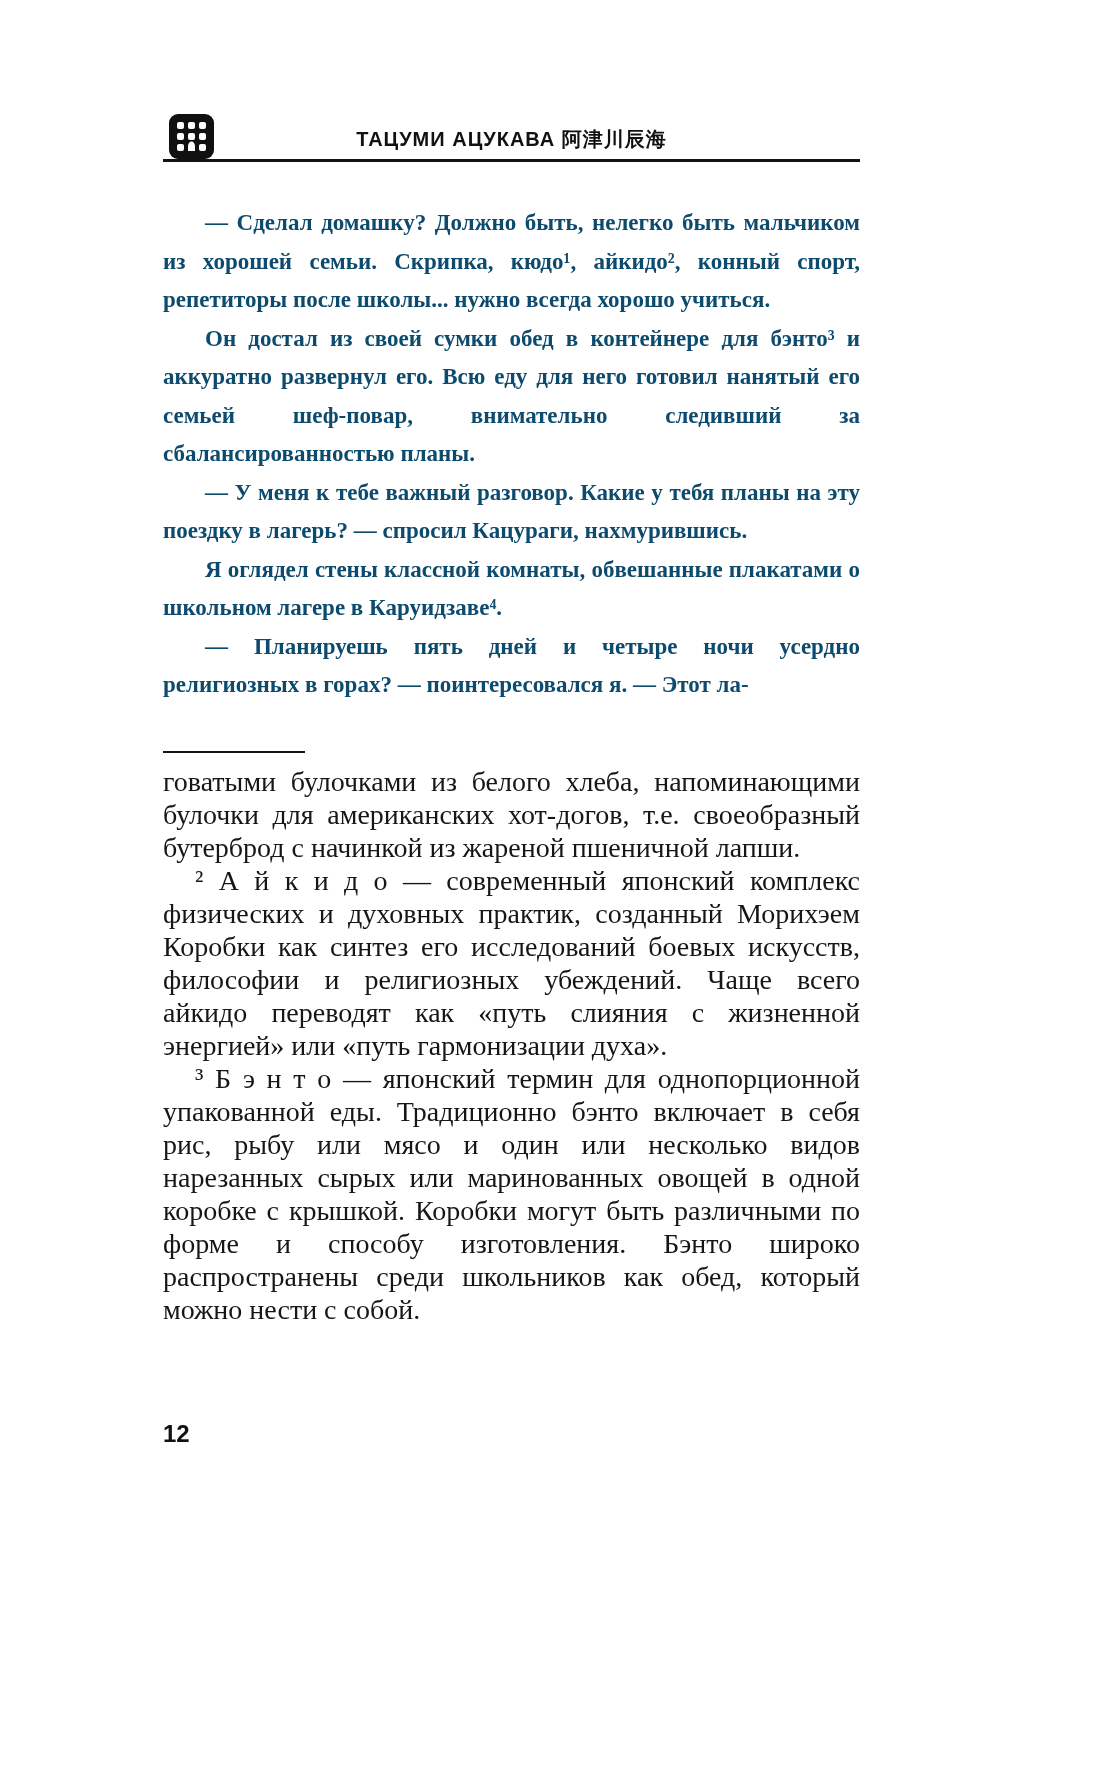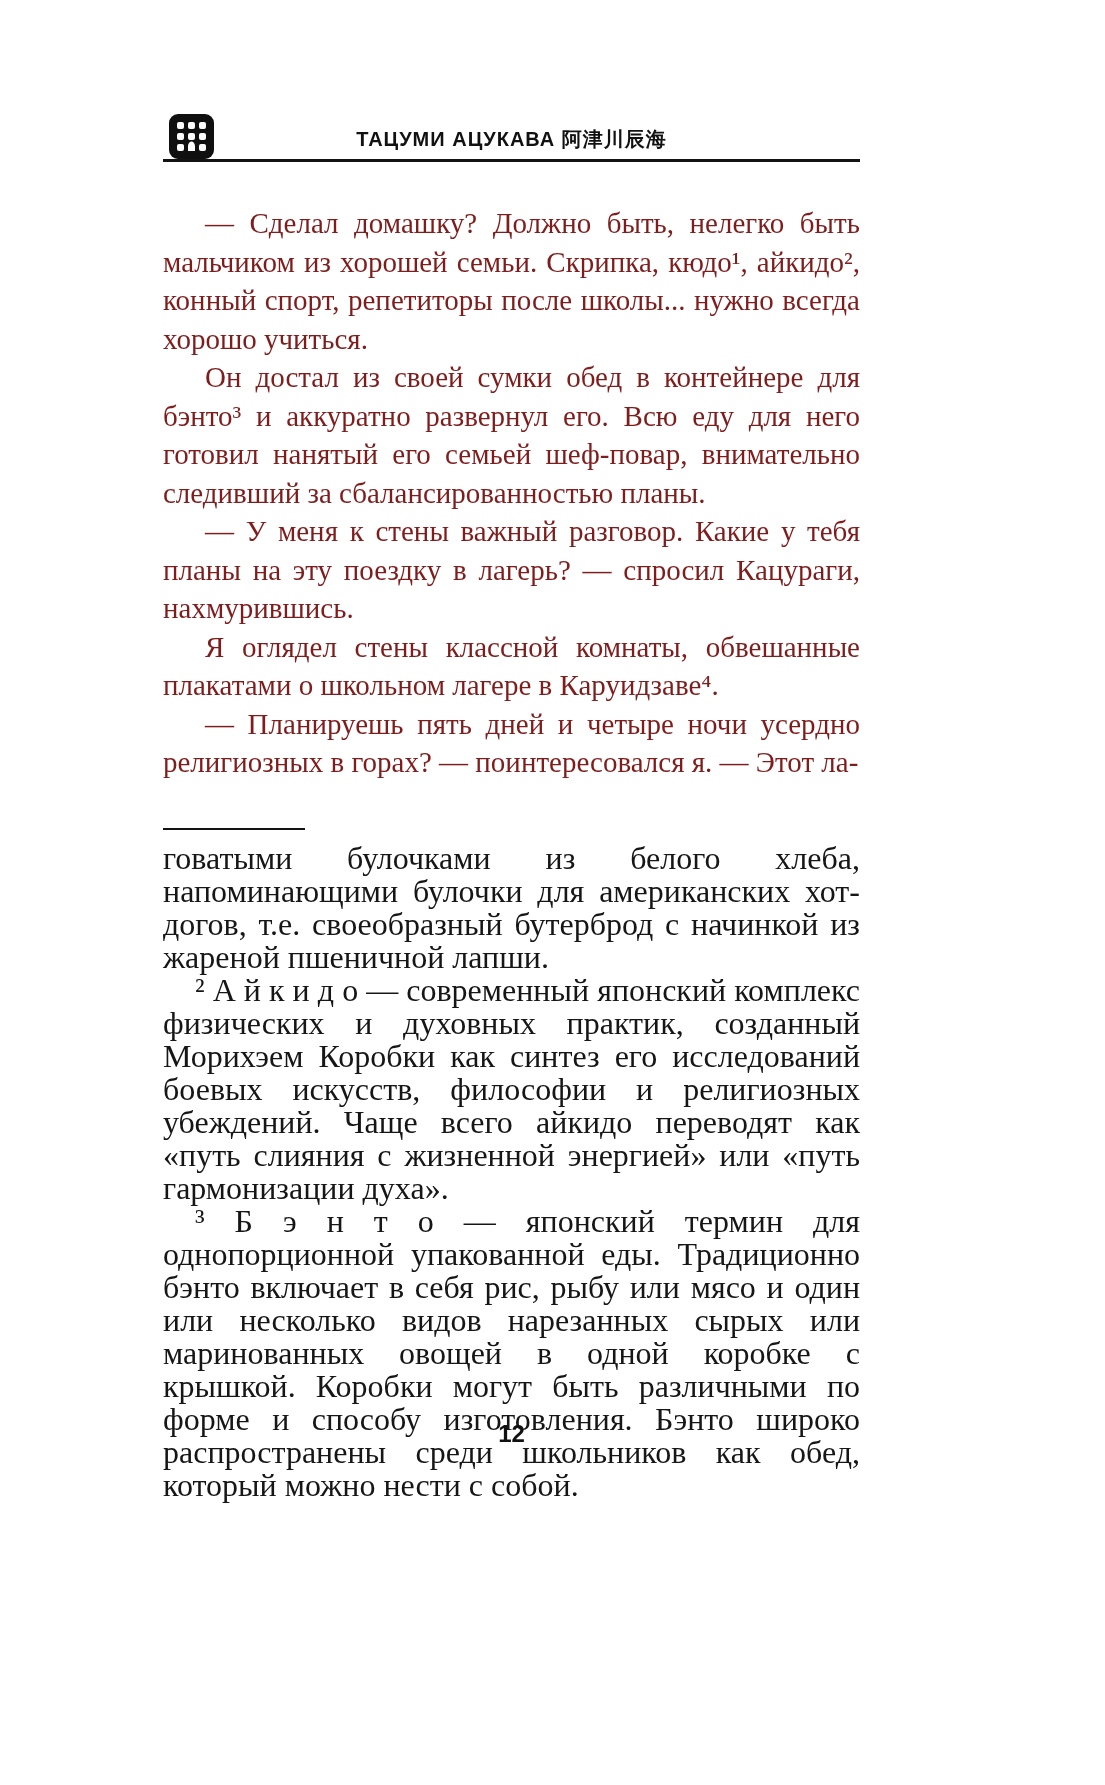--- a/index.html
+++ b/index.html
@@ -70,50 +70,51 @@
     right: 0;
     bottom: 0;
     border: none;
     border-top: 3px solid #131313;
   }
   
   .body-text {
     margin-top: 42px;
   }
   .body-text p {
-    font-size: 29px;
+    font-size: 23px;
     line-height: 38.5px;
     text-align: justify;
     text-indent: 42px;
-    color: #7f1d1d;
+    color: #0c4a6e;
+    font-weight: bold;
   }
   
   .footnote-rule {
     width: 142px;
     border: none;
     border-top: 2px solid #131313;
     margin: 46px 0 12px 0;
   }
   .footnotes p {
-    font-size: 32px;
+    font-size: 28px;
     line-height: 33px;
     text-align: justify;
     text-indent: 32px;
     color: #161616;
   }
   .footnotes p.continuation {
     text-indent: 0;
   }
   
   .page-number {
     position: absolute;
     left: 163px;
     width: 697px;
     top: 1420px;
-    text-align: center;
+    text-align: left;
     font-family: "Liberation Sans", "DejaVu Sans", sans-serif;
     font-weight: 700;
     font-size: 24px;
     color: #111111;
   }
 </style>
 </head>
 <body>
 
 <div class="content">
@@ -133,21 +134,21 @@
     <div class="header-title">
       <span>ТАЦУМИ АЦУКАВА</span>
       <span class="jp">阿津川辰海</span>
     </div>
     <hr class="header-rule">
   </header>
 
   <main class="body-text">
     <p>— Сделал домашку? Должно быть, нелегко быть мальчиком из хорошей семьи. Скрипка, кюдо¹, айкидо², конный спорт, репетиторы после школы... нужно всегда хорошо учиться.</p>
     <p>Он достал из своей сумки обед в контейнере для бэнто³ и аккуратно развернул его. Всю еду для него готовил нанятый его семьей шеф-повар, внимательно следивший за сбалансированностью планы.</p>
-    <p>— У меня к стены важный разговор. Какие у тебя планы на эту поездку в лагерь? — спросил Кацураги, нахмурившись.</p>
+    <p>— У меня к тебе важный разговор. Какие у тебя планы на эту поездку в лагерь? — спросил Кацураги, нахмурившись.</p>
     <p>Я оглядел стены классной комнаты, обвешанные плакатами о школьном лагере в Каруидзаве⁴.</p>
     <p>— Планируешь пять дней и четыре ночи усердно религиозных в горах? — поинтересовался я. — Этот ла-</p>
   </main>
 
   <hr class="footnote-rule">
 
   <section class="footnotes">
     <p class="continuation">говатыми булочками из белого хлеба, напоминающими булочки для американских хот-догов, т.е. своеобразный бутерброд с начинкой из жареной пшеничной лапши.</p>
     <p>² А й к и д о — современный японский комплекс физических и духовных практик, созданный Морихэем Коробки как синтез его исследований боевых искусств, философии и религиозных убеждений. Чаще всего айкидо переводят как «путь слияния с жизненной энергией» или «путь гармонизации духа».</p>
     <p>³ Б э н т о — японский термин для однопорционной упакованной еды. Традиционно бэнто включает в себя рис, рыбу или мясо и один или несколько видов нарезанных сырых или маринованных овощей в одной коробке с крышкой. Коробки могут быть различными по форме и способу изготовления. Бэнто широко распространены среди школьников как обед, который можно нести с собой.</p>

